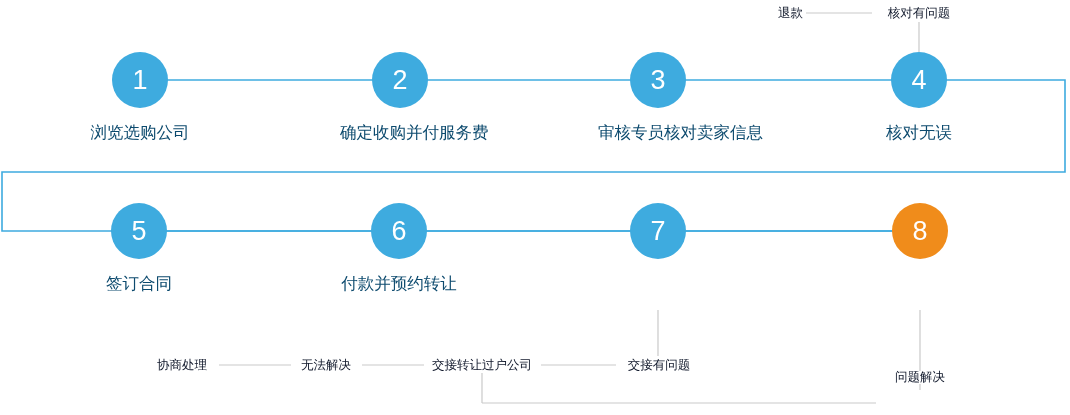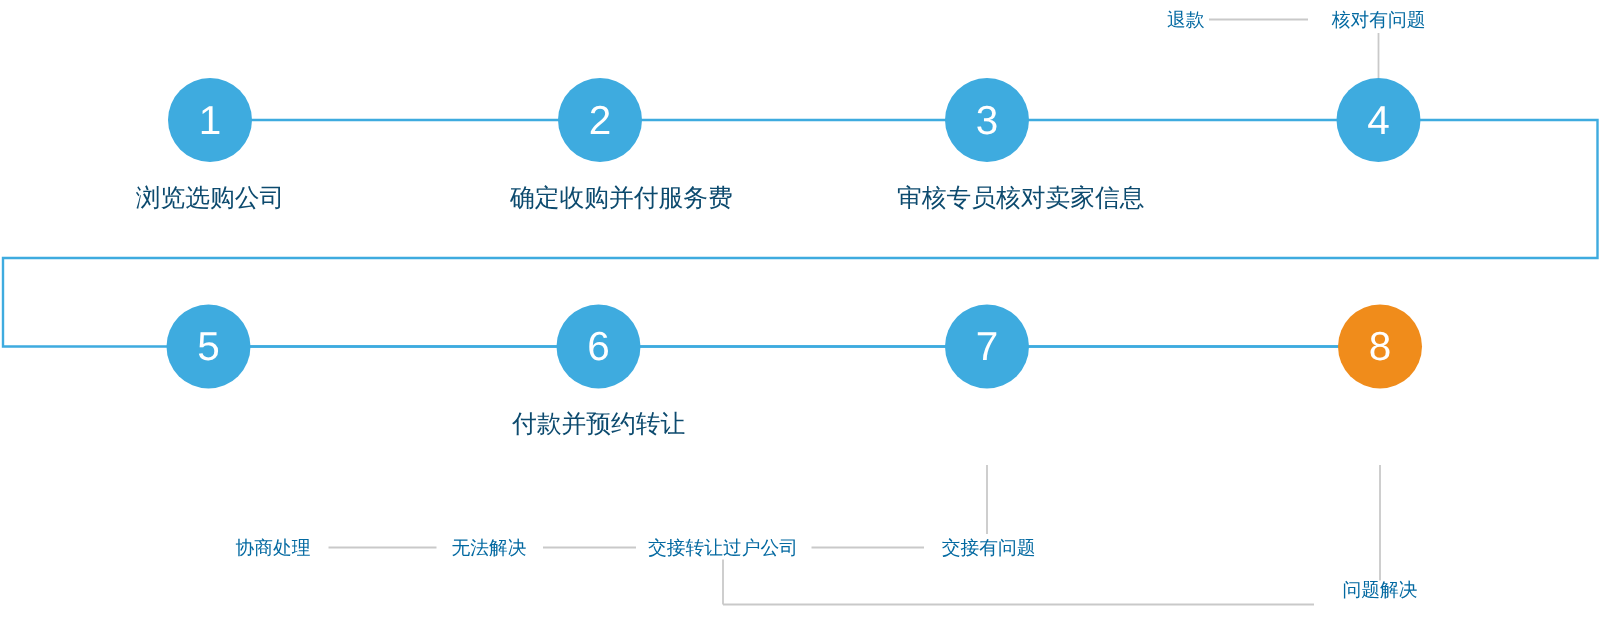--- a/index.html
+++ b/index.html
@@ -50,21 +50,21 @@
   .step-label {
     margin-top: 15px;
     font-size: 16.5px;
     color: #0c4a6e;
     white-space: nowrap;
     line-height: 1.2;
   }
   .ann-label {
     position: absolute;
     font-size: 12.5px;
-    color: #0369a1;
+    color: #0f172a;
     white-space: nowrap;
     line-height: 1;
     z-index: 4;
     background: #ffffff;
     padding: 0 3px;
   }
   .ann-label.center {
     transform: translateX(-50%);
   }
   .ann-label.right {
@@ -116,24 +116,26 @@
     <div class="step-label">确定收购并付服务费</div>
   </div>
 
   <div class="step-node" style="left:658px; top:52px;">
     <div class="step-circle" style="background: rgb(62, 171, 223);">3</div>
     <div class="step-label">审核专员核对卖家信息</div>
   </div>
 
   <div class="step-node" style="left:919px; top:52px;">
     <div class="step-circle" style="background: rgb(62, 171, 223);">4</div>
+    <div class="step-label">核对无误</div>
   </div>
 
   <div class="step-node" style="left:139px; top:203px;">
     <div class="step-circle" style="background: rgb(62, 171, 223);">5</div>
+    <div class="step-label">签订合同</div>
   </div>
 
   <div class="step-node" style="left:399px; top:203px;">
     <div class="step-circle" style="background: rgb(62, 171, 223);">6</div>
     <div class="step-label">付款并预约转让</div>
   </div>
 
   <div class="step-node" style="left:658px; top:203px;">
     <div class="step-circle" style="background: rgb(62, 171, 223);">7</div>
   </div>
@@ -147,15 +149,15 @@
   <div class="ann-label center" style="left:919px; top:7px;text-align:right;">核对有问题</div>
 
   <div class="ann-label center" style="left:182px; top:359px;">协商处理</div>
 
   <div class="ann-label center" style="left:326px; top:359px;">无法解决</div>
 
   <div class="ann-label center" style="left:482px; top:359px;">交接转让过户公司</div>
 
   <div class="ann-label center" style="left:659px; top:359px;">交接有问题</div>
 
-  <div class="ann-label center" style="left:920px; top:387px;">问题解决</div>
+  <div class="ann-label center" style="left:920px; top:371px;">问题解决</div>
 
 </div>
 
 </body></html>

